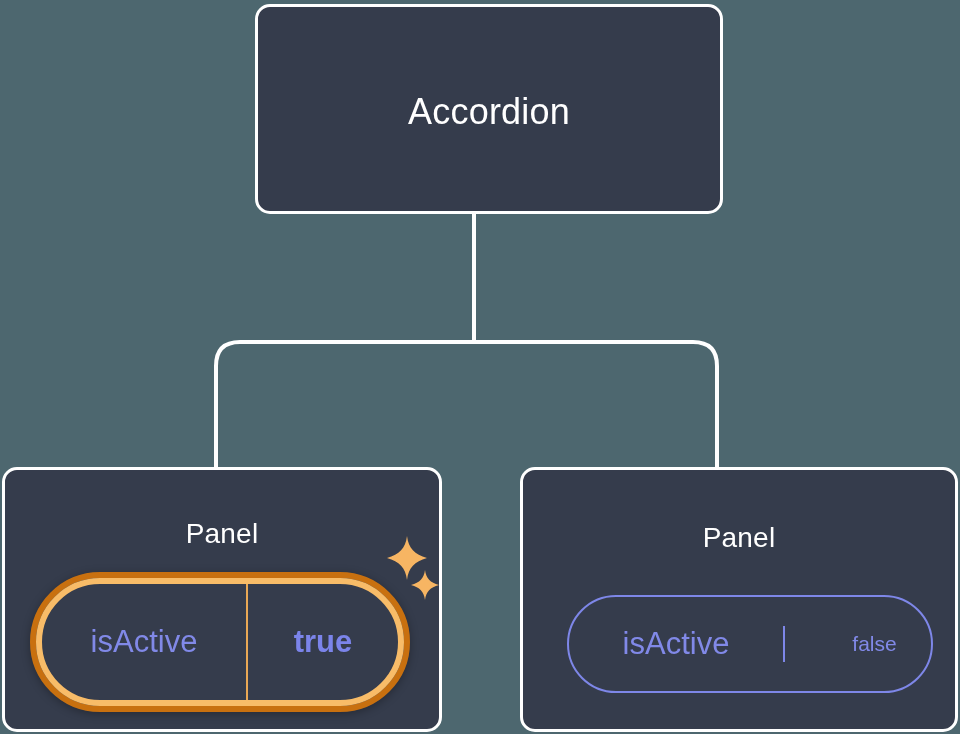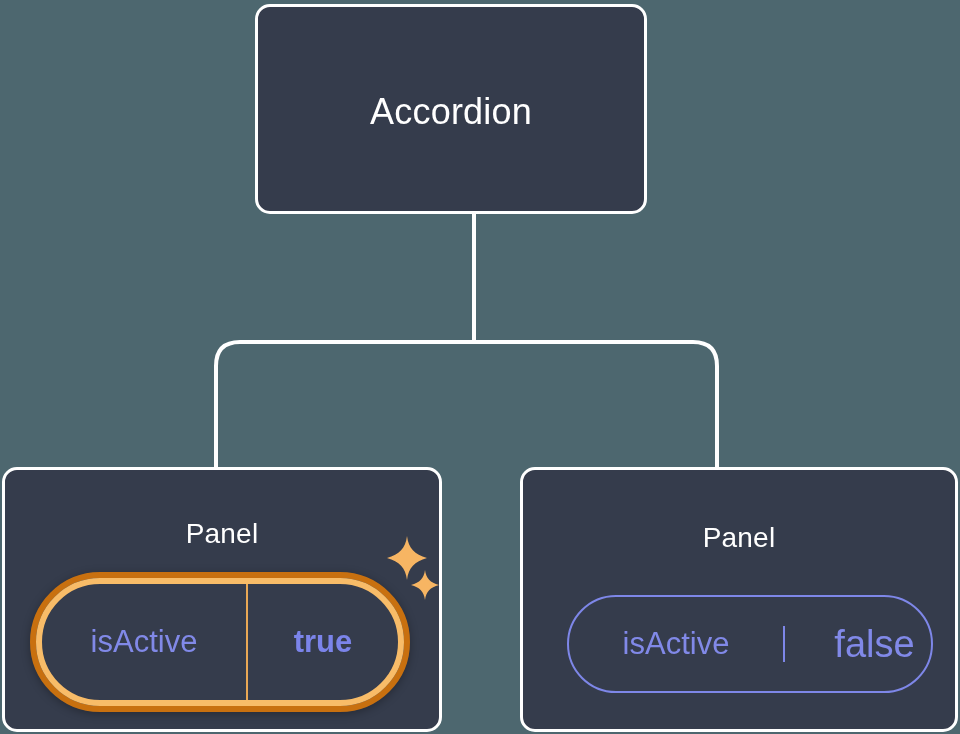--- a/index.html
+++ b/index.html
@@ -33,21 +33,21 @@
   .node {
     position: absolute;
     box-sizing: border-box;
     background: #353c4c;
     border: 3px solid #ffffff;
     border-radius: 15px;
   }
   .node-root {
     left: 255px;
     top: 4px;
-    width: 392px;
+    width: 468px;
     height: 210px;
   }
   .node-panel-left {
     left: 2px;
     top: 467px;
     width: 440px;
     height: 265px;
   }
   .node-panel-right {
     left: 520px;
@@ -105,21 +105,21 @@
   }
   .pill-plain .pill-key {
     width: 216px;
     border-right: 2px solid #7e87e8;
     color: #8189e8;
     font-size: 31px;
   }
   .pill-plain .pill-val {
     flex: 1;
     color: #8189e8;
-    font-size: 38px;
+    font-size: 21px;
     margin-left: 33px;
   }
 
   
   .pill-highlight {
     left: 30px;
     top: 572px;
     width: 380px;
     height: 140px;
     border: 6px solid #c8700f;

